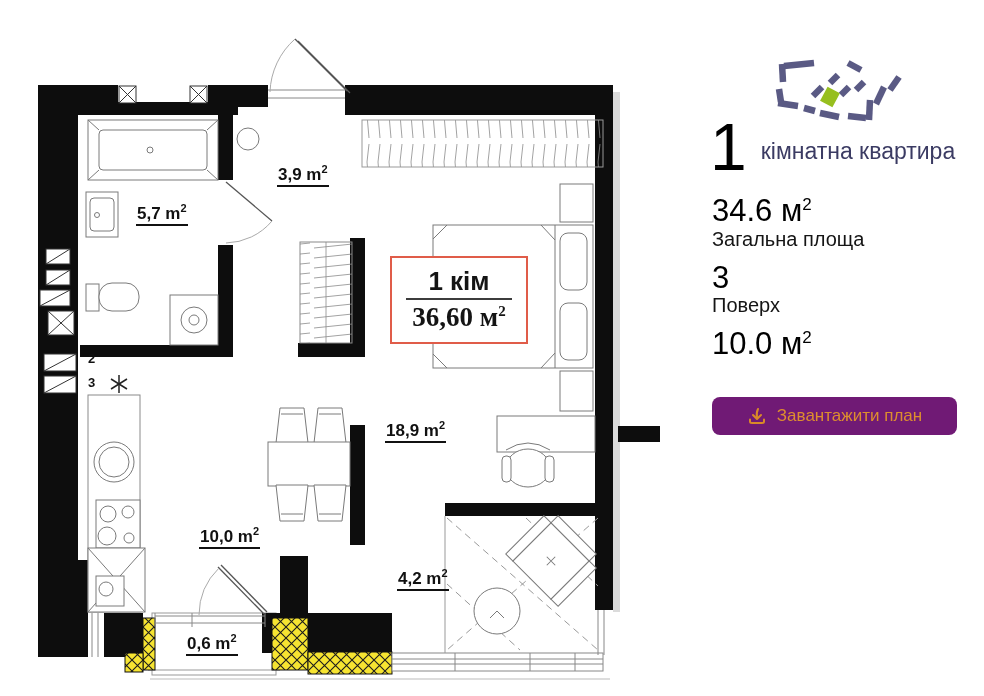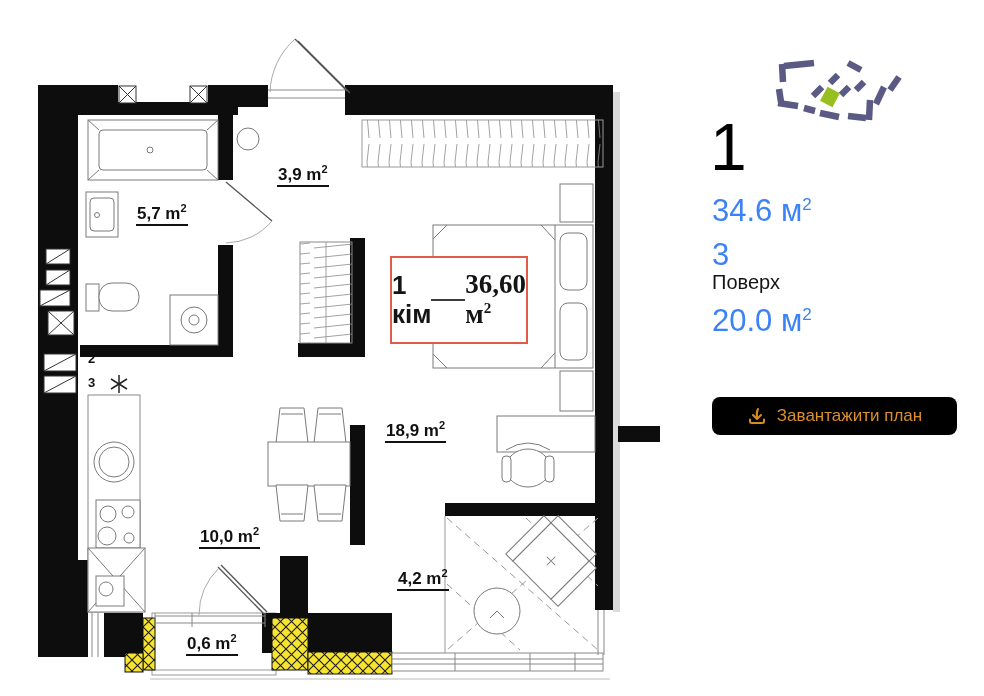--- a/index.html
+++ b/index.html
@@ -11,42 +11,42 @@
   .plan{position:absolute;left:0;top:0;width:690px;height:554px;}
   .plan svg{position:absolute;left:0;top:0;}
   .room-label{
     position:absolute;font-weight:bold;font-size:17px;color:#111;
     border-bottom:2px solid #111;padding:0 1px 1px 1px;white-space:nowrap;line-height:1.1;
   }
   .room-label sup{font-size:11px;}
   .plan-summary{
     position:absolute;left:390px;top:256px;width:138px;height:88px;
     border:2px solid #e05c49;background:#fff;box-sizing:border-box;
-    display:flex;flex-direction:row;align-items:center;justify-content:center;
+    display:flex;flex-direction:column;align-items:center;justify-content:center;
     font-weight:bold;color:#141414;
   }
   .summary-line1{font-size:26px;line-height:1.1;}
   .summary-divider{width:106px;border-top:2px solid #3c3c3c;margin:2px 0 3px 0;}
   .summary-line2{font-size:27px;line-height:1.1;font-family:Liberation Serif, serif;}
   .summary-line2 sup{font-size:15px;}
   .riser-num{position:absolute;font-size:13px;font-weight:bold;color:#111;line-height:1;}
   
   .panel{position:absolute;left:700px;top:0;width:284px;height:696px;}
   .logo{position:absolute;left:62px;top:44px;}
   .apt-line{position:absolute;left:10px;top:114px;display:flex;align-items:flex-start;}
   .apt-count{font-size:66px;line-height:1;color:#000;font-weight:500;}
   .apt-type{font-size:23px;color:#3b3b63;margin:24px 0 0 14px;font-weight:500;}
   .stats{position:absolute;left:12px;top:195px;}
   .stat{margin-bottom:11px;}
-  .stat-value{font-size:31px;color:#3b82f6;font-weight:500;line-height:1.05;}
+  .stat-value{font-size:31px;color:#000000;font-weight:500;line-height:1.05;}
   .stat-value sup{font-size:17px;}
   .stat-label{font-size:20px;color:#151515;line-height:1.15;}
   .download-btn{
     position:absolute;left:12px;top:397px;width:245px;height:38px;
-    background:#000000;border:none;border-radius:8px;cursor:pointer;
+    background:#701a75;border:none;border-radius:8px;cursor:pointer;
     display:flex;align-items:center;justify-content:center;gap:10px;
     color:#dd8e2e;font-size:17px;font-weight:500;font-family:"Liberation Sans",sans-serif;
   }
 </style>
 </head>
 <body>
 
 <div class="plan">
   <svg width="690" height="696" viewBox="0 0 690 696">
     <defs>
@@ -309,32 +309,34 @@
       <line x1="79" y1="51" x2="87" y2="43"></line>
       <line x1="94" y1="46" x2="102" y2="38"></line>
     </g>
     <g transform="translate(68,53) rotate(28)">
       <rect x="-7" y="-8" width="14" height="16" fill="#97bf1f"></rect>
     </g>
   </svg>
 
   <div class="apt-line">
     <span class="apt-count">1</span>
+    <span class="apt-type">кімнатна квартира</span>
   </div>
 
   <div class="stats">
     <div class="stat">
       <div class="stat-value"><span>34.6</span><span> м</span><sup>2</sup></div>
+      <div class="stat-label">Загальна площа</div>
     </div>
     <div class="stat">
       <div class="stat-value"><span>3</span><span></span><sup></sup></div>
       <div class="stat-label">Поверх</div>
     </div>
     <div class="stat">
-      <div class="stat-value"><span>20.0</span><span> м</span><sup>2</sup></div>
+      <div class="stat-value"><span>10.0</span><span> м</span><sup>2</sup></div>
     </div>
   </div>
 
   <button class="download-btn">
     <svg width="20" height="20" viewBox="0 0 20 20">
       <g stroke="#d98a28" stroke-width="2" fill="none" stroke-linecap="round" stroke-linejoin="round">
         <path d="M11,3 Q9,7 10,12"></path>
         <path d="M6,9 L10,13 L14,9"></path>
         <path d="M3,13.5 L3,15.5 Q3,17 5,17 L15,17 Q17,17 17,15.5 L17,13.5"></path>
       </g>

